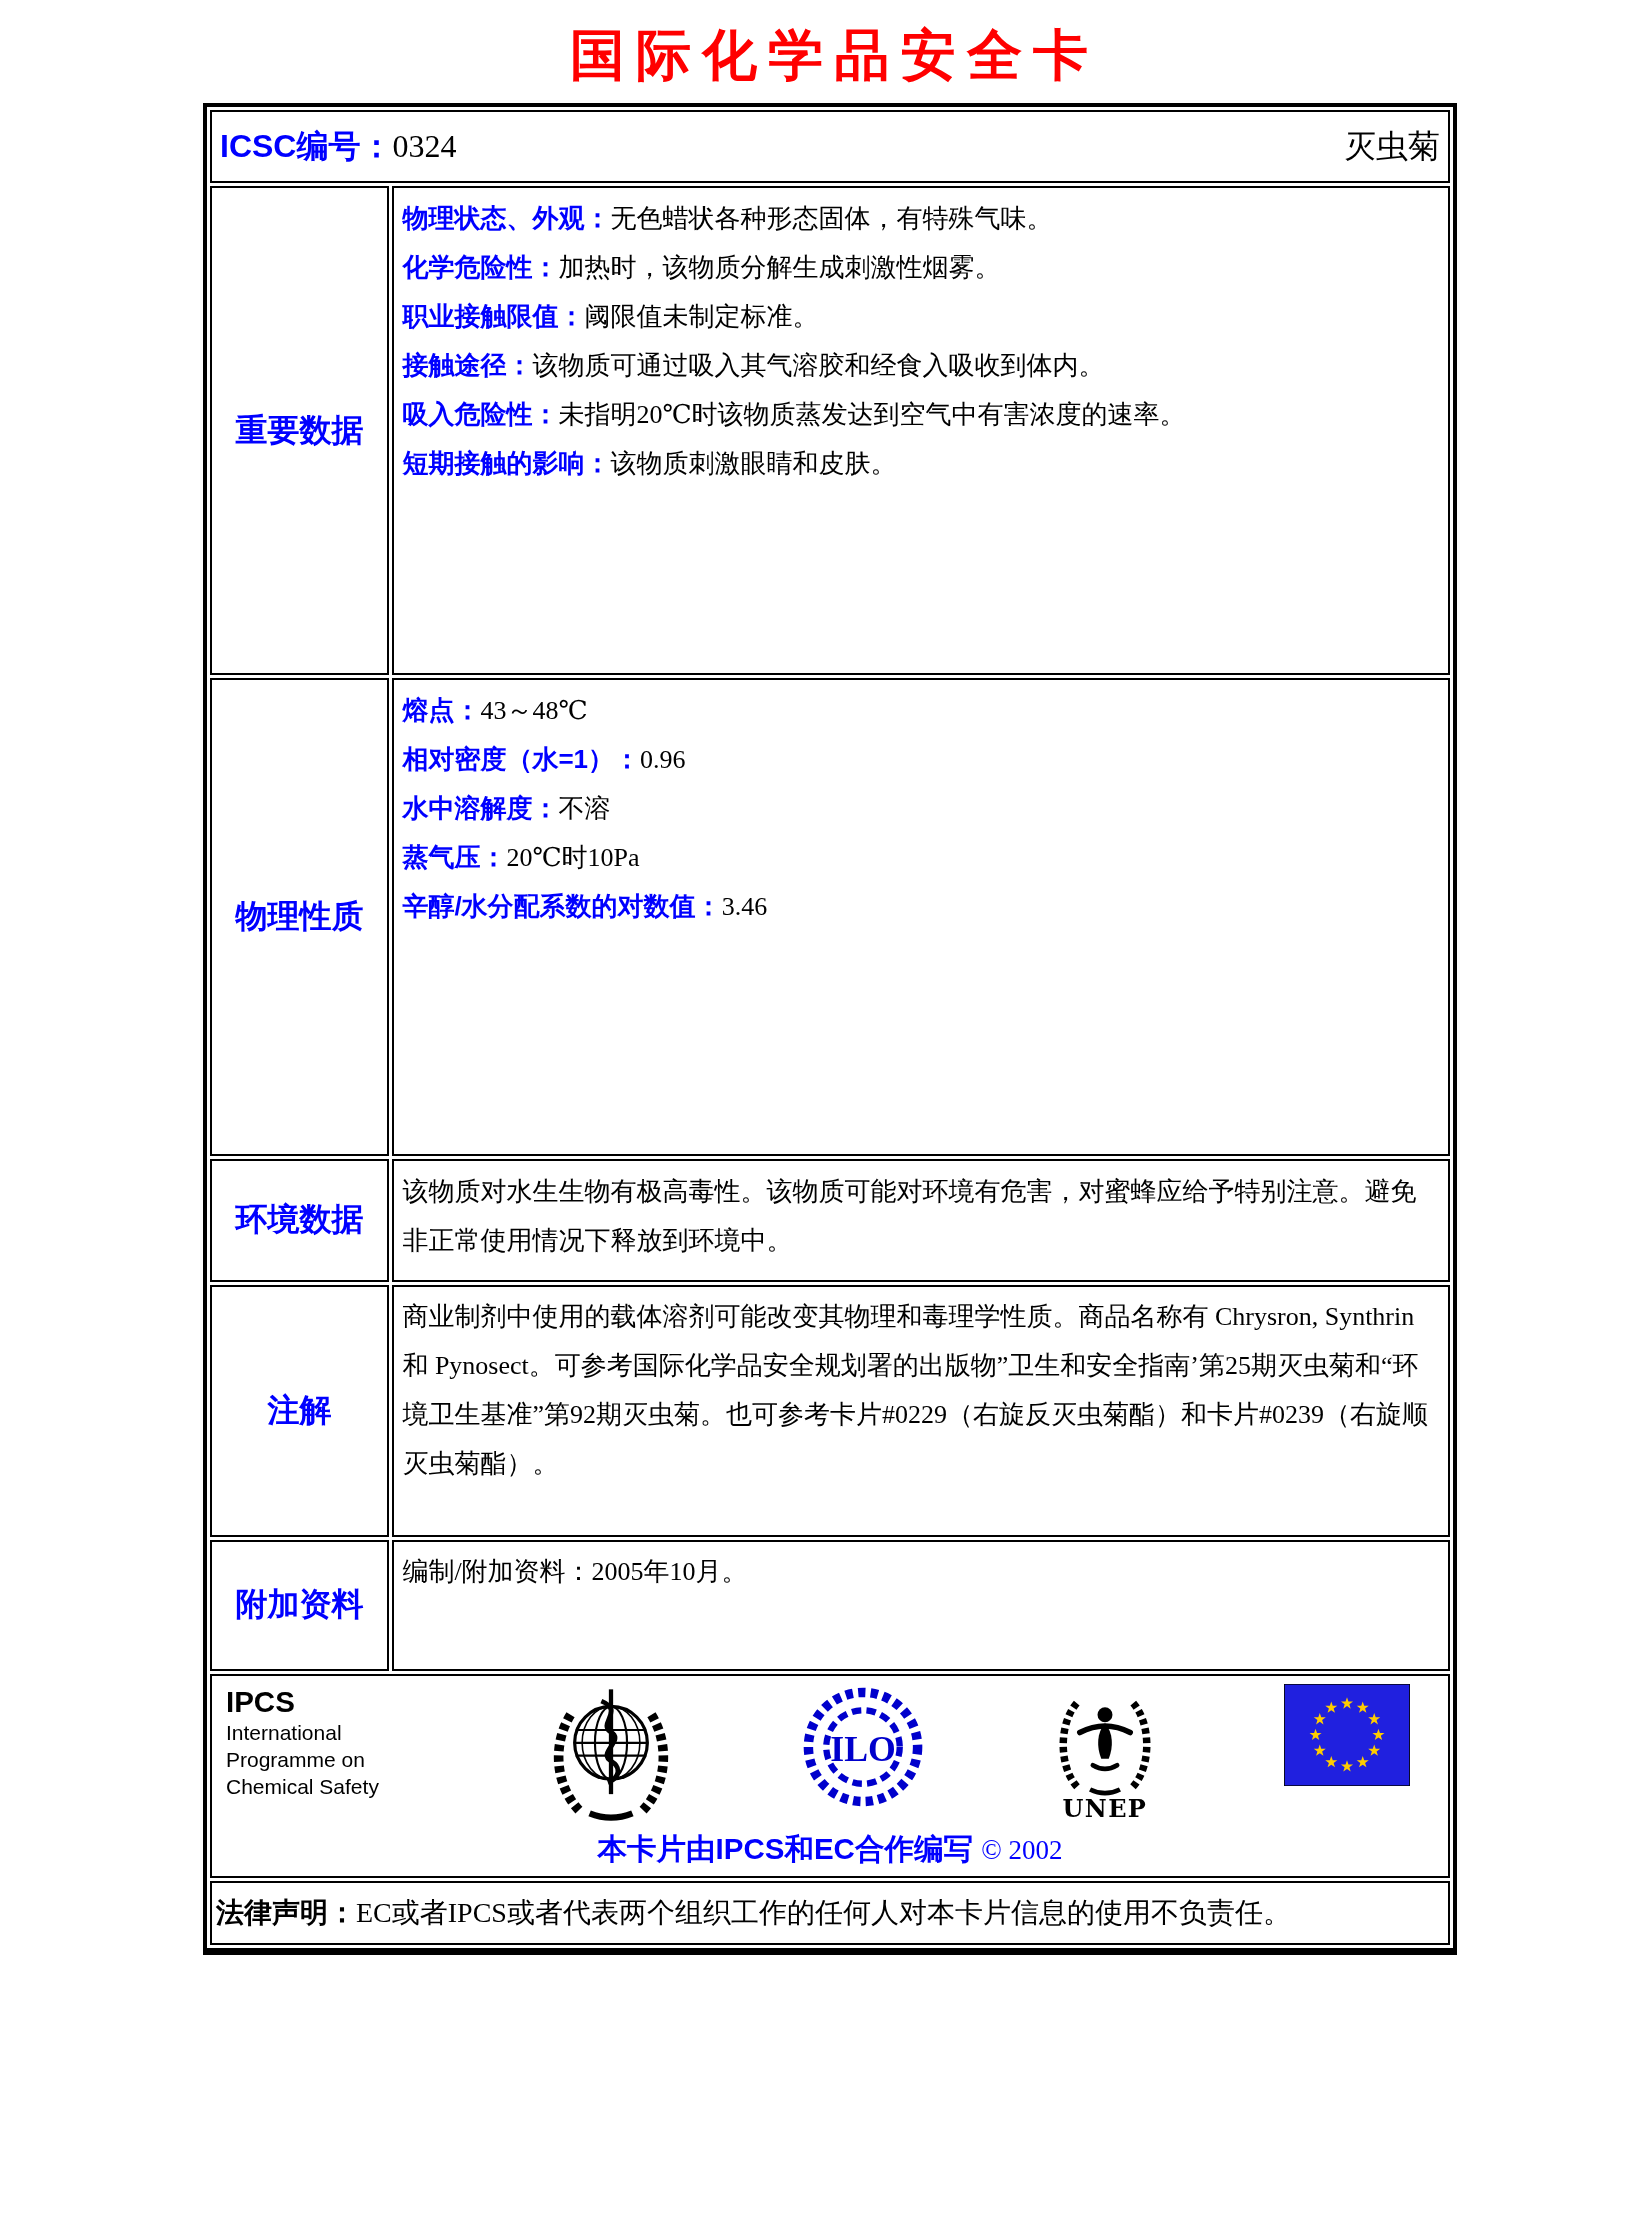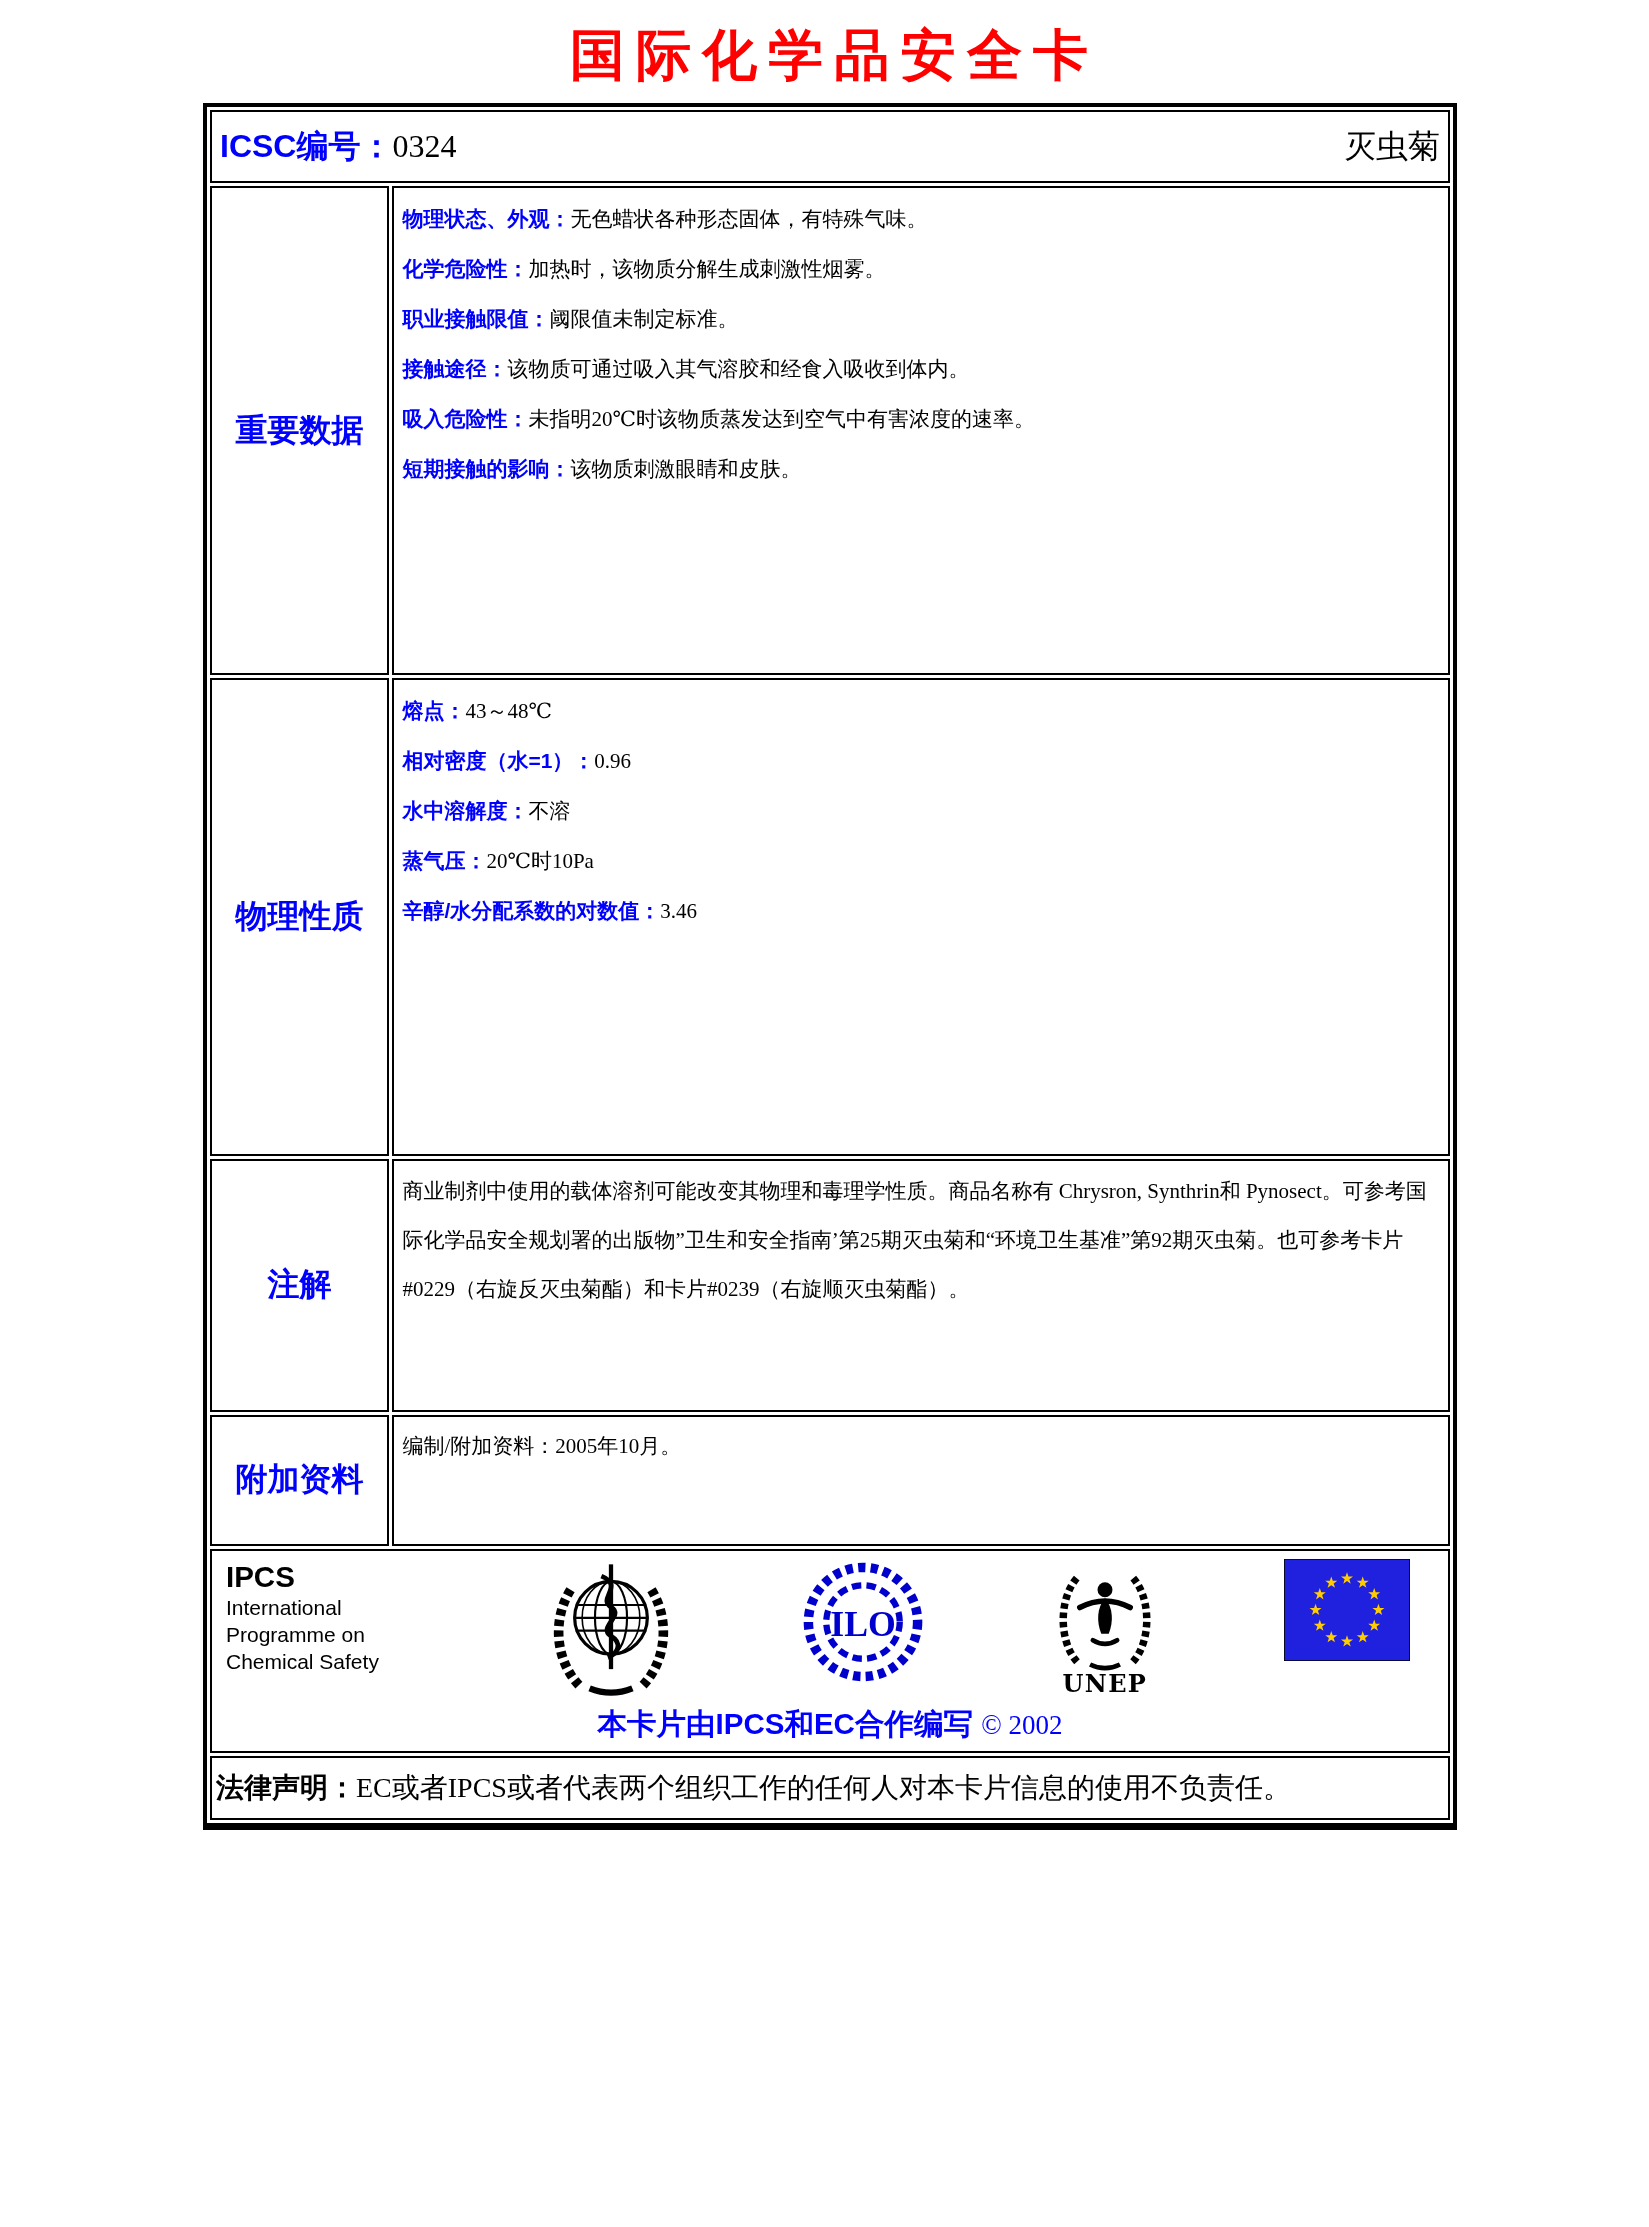--- a/index.html
+++ b/index.html
@@ -23,21 +23,21 @@
     border:4.2px solid #000; border-bottom-width:7px;
     border-spacing:3.5px; border-collapse:separate;
     background:#fff;
   }
   td { border:2.1px solid #000; vertical-align:top; background:#fff; }
   td.label-cell {
     width:173px; text-align:center; vertical-align:middle;
     color:#0000ff; font-weight:bold; font-size:32px;
     font-family:"Liberation Sans","DejaVu Sans",sans-serif;
   }
-  td.content-cell { padding:5.6px 8.4px; font-size:21px; line-height:49px; }
+  td.content-cell { padding:5.6px 8.4px; font-size:26px; line-height:49px; }
   .h-header  { height:67px;  }
   .h-row2    { height:474px; }
   .h-row3    { height:463px; }
   .h-row4    { height:107px; }
   .h-row5    { height:237px; }
   .h-row6    { height:116px; }
   .h-footer  { height:184px; }
   .h-legal   { height:60px;  }
   .header-flex {
     display:flex; justify-content:space-between; align-items:center;
@@ -112,20 +112,26 @@
     <td class="label-cell h-row3">物理性质</td>
     <td class="content-cell h-row3">
       <div><span class="blue-label">熔点：</span><span>43～48℃</span></div>
       <div><span class="blue-label">相对密度（水=1）：</span><span>0.96</span></div>
       <div><span class="blue-label">水中溶解度：</span><span>不溶</span></div>
       <div><span class="blue-label">蒸气压：</span><span>20℃时10Pa</span></div>
       <div><span class="blue-label">辛醇/水分配系数的对数值：</span><span>3.46</span></div>
     </td>
   </tr>
 
+  <tr>
+    <td class="label-cell h-row4">环境数据</td>
+    <td class="content-cell h-row4">
+      <div>该物质对水生生物有极高毒性。该物质可能对环境有危害，对蜜蜂应给予特别注意。避免非正常使用情况下释放到环境中。</div>
+    </td>
+  </tr>
 
   <tr>
     <td class="label-cell h-row5">注解</td>
     <td class="content-cell h-row5">
       <div>商业制剂中使用的载体溶剂可能改变其物理和毒理学性质。商品名称有 Chrysron, Synthrin和 Pynosect。可参考国际化学品安全规划署的出版物”卫生和安全指南’第25期灭虫菊和“环境卫生基准”第92期灭虫菊。也可参考卡片#0229（右旋反灭虫菊酯）和卡片#0239（右旋顺灭虫菊酯）。</div>
     </td>
   </tr>
 
   <tr>
     <td class="label-cell h-row6">附加资料</td>

